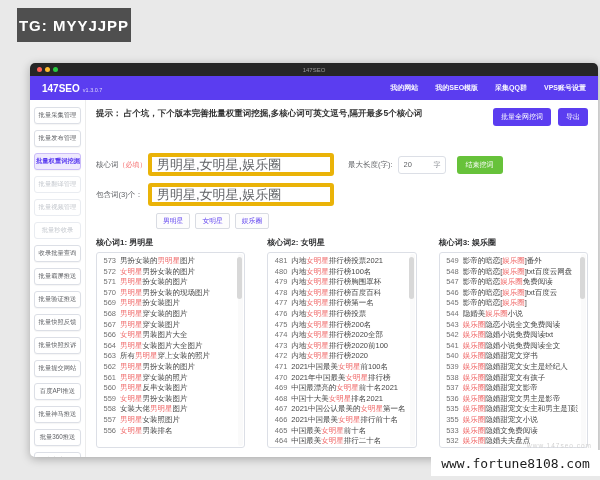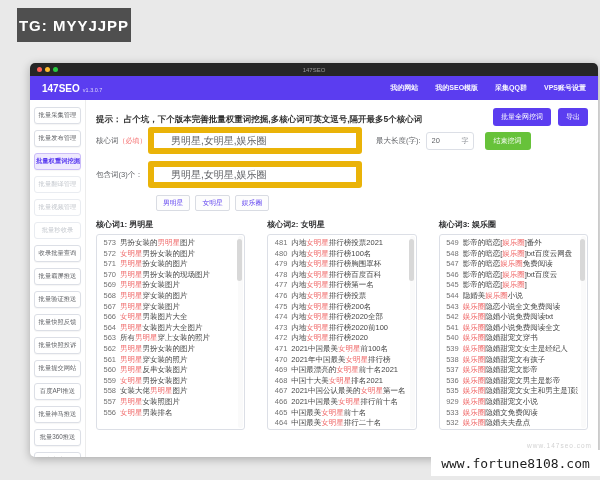--- a/index.html
+++ b/index.html
@@ -30,30 +30,30 @@
   
   .sidebar{width:56px;border-right:1px solid #ececec;padding:7px 4px 0 4px;box-sizing:border-box;overflow:hidden;}
   .side-btn{font-size:6.3px;color:#606266;border:1px solid #dcdfe6;border-radius:3px;background:#fff;
     text-align:center;padding:3px 1px;margin-bottom:6px;cursor:pointer;white-space:nowrap;overflow:hidden;
     box-shadow:0 1px 1px rgba(0,0,0,.04);}
   .side-btn.active{color:var(--accent,#5b3df0);background:#efeafe;border-color:#cbbdf9;font-weight:bold;}
   .side-btn.disabled{color:#c4c8ce;border-color:#e9ecf1;box-shadow:none;}
 
   
   .main{flex:1;padding:8px 10px 0 10px;position:relative;min-width:0;}
-  .notice{display:flex;align-items:flex-end;margin-bottom:1px;}
+  .notice{display:flex;align-items:flex-start;margin-bottom:27px;}
   .notice-text{flex:1;font-size:8.5px;font-weight:bold;color:#333;white-space:nowrap;overflow:hidden;}
   .pbtn{background:var(--accent,#5b3df0);color:#fff;border:none;border-radius:3px;font-size:7px;
     padding:4px 8px;margin-left:7px;cursor:pointer;font-family:inherit;}
 
   .frow{display:flex;align-items:center;margin-bottom:7px;font-size:7.5px;color:#606266;}
   .flabel{width:52px;flex:0 0 auto;}
   .req{color:#f56c6c;font-size:7px;}
-  .tinput{width:168px;height:15px;border:6px solid #eab308;border-radius:3px;font-size:10px;color:#606266;
-    padding:0 17px;font-family:inherit;box-sizing:content-box;}
+  .tinput{width:168px;height:15px;border:4px solid #eab308;border-radius:3px;font-size:13px;color:#606266;
+    padding:0 5px;font-family:inherit;box-sizing:content-box;}
   .mlabel{margin-left:14px;margin-right:5px;}
   .lenwrap{width:46px;height:16px;border:1px solid #dcdfe6;border-radius:3px;display:flex;align-items:center;overflow:hidden;}
   .leninput{border:none;width:26px;font-size:7.5px;color:#606266;padding:0 0 0 5px;font-family:inherit;outline:none;}
   .lensuffix{margin-left:auto;padding-right:4px;color:#909399;font-size:7px;}
   .gbtn{background:var(--green,#67c23a);color:#fff;border:none;border-radius:3px;font-size:7px;
     padding:4px 9px;margin-left:11px;cursor:pointer;font-family:inherit;}
 
   .chips{padding-left:60px;display:flex;gap:5px;margin-bottom:4px;}
   .chip{border:1px solid #d9dce3;border-radius:2px;background:#fdfdfd;color:var(--accent,#5b3df0);
     font-size:6.8px;padding:2px 6px;cursor:pointer;}
@@ -219,21 +219,21 @@
                 <div class="krow"><span class="num">544</span><span class="pre">隐婚美</span><span class="hl">娱乐圈</span><span class="post">小说</span></div>
                 <div class="krow"><span class="num">543</span><span class="hl">娱乐圈</span><span class="post">隐恋小说全文免费阅读</span></div>
                 <div class="krow"><span class="num">542</span><span class="hl">娱乐圈</span><span class="post">隐婚小说免费阅读txt</span></div>
                 <div class="krow"><span class="num">541</span><span class="hl">娱乐圈</span><span class="post">隐婚小说免费阅读全文</span></div>
                 <div class="krow"><span class="num">540</span><span class="hl">娱乐圈</span><span class="post">隐婚甜宠文穿书</span></div>
                 <div class="krow"><span class="num">539</span><span class="hl">娱乐圈</span><span class="post">隐婚甜宠文女主是经纪人</span></div>
                 <div class="krow"><span class="num">538</span><span class="hl">娱乐圈</span><span class="post">隐婚甜宠文有孩子</span></div>
                 <div class="krow"><span class="num">537</span><span class="hl">娱乐圈</span><span class="post">隐婚甜宠文影帝</span></div>
                 <div class="krow"><span class="num">536</span><span class="hl">娱乐圈</span><span class="post">隐婚甜宠文男主是影帝</span></div>
                 <div class="krow"><span class="num">535</span><span class="hl">娱乐圈</span><span class="post">隐婚甜宠文女主和男主是顶流</span></div>
-                <div class="krow"><span class="num">929</span><span class="hl">娱乐圈</span><span class="post">隐婚甜宠文小说</span></div>
+                <div class="krow"><span class="num">355</span><span class="hl">娱乐圈</span><span class="post">隐婚甜宠文小说</span></div>
                 <div class="krow"><span class="num">533</span><span class="hl">娱乐圈</span><span class="post">隐婚文免费阅读</span></div>
                 <div class="krow"><span class="num">532</span><span class="hl">娱乐圈</span><span class="post">隐婚夫夫盘点</span></div>
                 <div class="sbar">
                   <div class="sthumb"></div>
                 </div>
               </div>
             </div>
           </div>
 
         <div class="faint-mark">www.147seo.com</div>

